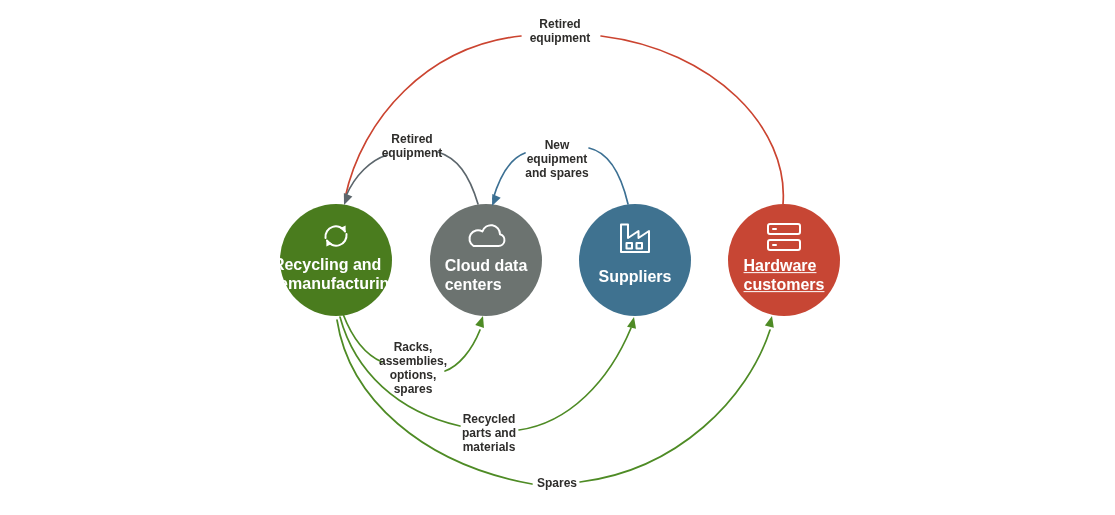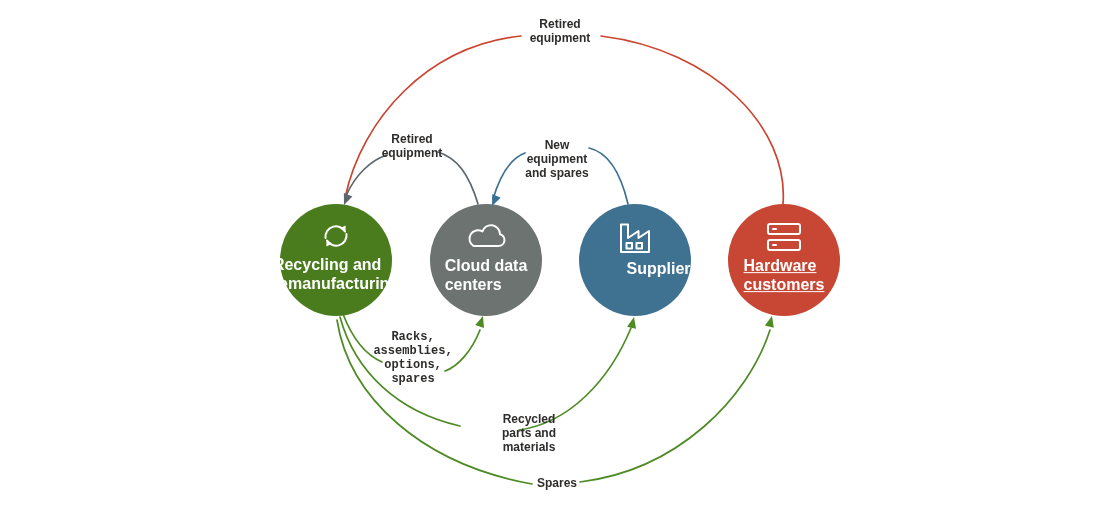--- a/index.html
+++ b/index.html
@@ -79,33 +79,33 @@
     <polygon points="0,0 -4.6,-11 4.6,-11" transform="translate(492,206) rotate(24)" fill="#3c7093"></polygon>
     <polygon points="0,0 -4.6,-11 4.6,-11" transform="translate(483,316) rotate(-162)" fill="#4e8b25"></polygon>
     <polygon points="0,0 -4.6,-11 4.6,-11" transform="translate(634,317) rotate(-167)" fill="#4e8b25"></polygon>
     <polygon points="0,0 -4.6,-11 4.6,-11" transform="translate(772,316) rotate(-166)" fill="#4e8b25"></polygon>
   </svg>
 
   <div class="node-label" style="left:336px;top:275px;">Recycling and
 remanufacturing</div>
   <div class="node-label" style="left:486px;top:276px;">Cloud data
 centers</div>
-  <div class="node-label" style="left:635px;top:269px;margin-left:28px;">Suppliers</div>
+  <div class="node-label" style="left:635px;top:277px;">Suppliers</div>
   <div class="node-label" style="left:784px;top:276px;text-decoration:underline;">Hardware
 customers</div>
 
   <div class="edge-label" style="left:560px;top:32px;">Retired
 equipment</div>
   <div class="edge-label" style="left:412px;top:147px;">Retired
 equipment</div>
   <div class="edge-label" style="left:557px;top:160px;">New
 equipment
 and spares</div>
-  <div class="edge-label" style="left:413px;top:359px;font-family:Liberation Mono, monospace;">Racks,
+  <div class="edge-label" style="left:413px;top:369px;">Racks,
 assemblies,
 options,
 spares</div>
-  <div class="edge-label" style="left:489px;top:434px;margin-left:40px;">Recycled
+  <div class="edge-label" style="left:489px;top:434px;">Recycled
 parts and
 materials</div>
   <div class="edge-label" style="left:557px;top:484px;">Spares</div>
 
 </div>
 
 </body></html>

